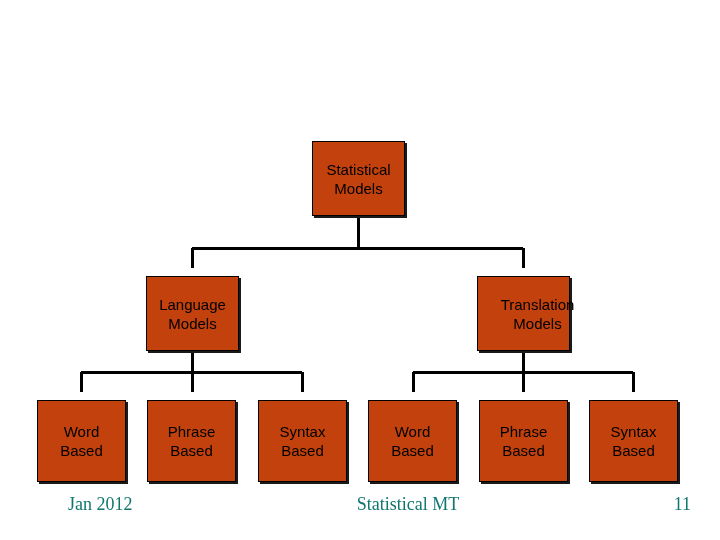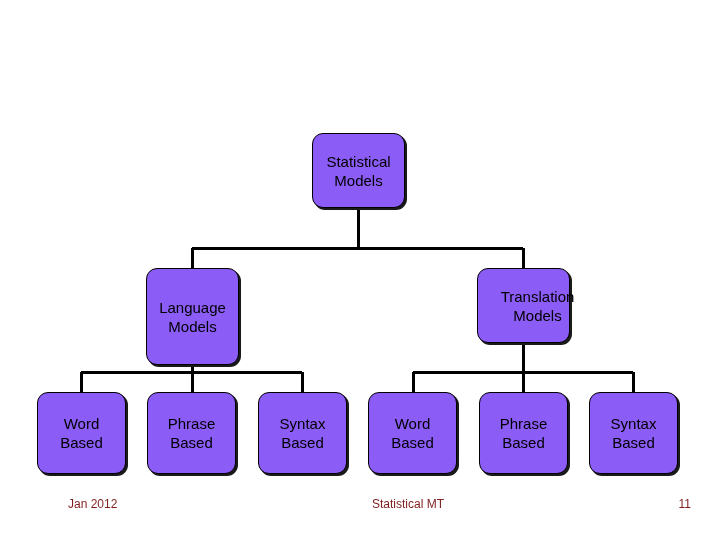--- a/index.html
+++ b/index.html
@@ -48,69 +48,71 @@
     width: 720px;
     height: 540px;
     pointer-events: none;
   }
 
   
   .node {
     position: absolute;
     box-sizing: border-box;
     border: 1.5px solid #000000;
-    border-radius: 11px;
-    background: #8b5cf6;
+    border-radius: 0;
+    background: #c2410c;
     box-shadow: 2px 2px 0 0 #1a1a1a;
     display: flex;
     align-items: center;
     justify-content: center;
     z-index: 2;
+    margin-top: 8px;
   }
   .node-label {
     text-align: center;
     font-size: 15px;
     line-height: 19px;
     color: #000000;
     white-space: pre-line;
     padding: 0 1px;
   }
   .node.wide-label .node-label {
     white-space: pre-line;
     width: 108px;
     margin-left: -8px;
     margin-right: -8px;
   }
 
   
   #node-root        { left: 312px; top: 133px; width: 93px;  height: 75px; }
-  #node-lm          { left: 146px; top: 268px; width: 93px;  height: 97px; }
+  #node-lm          { left: 146px; top: 268px; width: 93px;  height: 75px; }
   #node-tm          { left: 477px; top: 268px; width: 93px;  height: 75px; padding-left: 28px; }
 
   #node-lm-word     { left: 37px;  top: 392px; width: 89px; height: 82px; }
   #node-lm-phrase   { left: 147px; top: 392px; width: 89px; height: 82px; }
   #node-lm-syntax   { left: 258px; top: 392px; width: 89px; height: 82px; }
   #node-tm-word     { left: 368px; top: 392px; width: 89px; height: 82px; }
   #node-tm-phrase   { left: 479px; top: 392px; width: 89px; height: 82px; }
   #node-tm-syntax   { left: 589px; top: 392px; width: 89px; height: 82px; }
 
   
   #footer {
     position: absolute;
     left: 0;
     top: 495px;
     width: 720px;
     height: 24px;
   }
   .footer-text {
     position: absolute;
-    font-size: 12px;
+    font-size: 18px;
     line-height: 18px;
-    color: #7f1d1d;
+    color: #0f766e;
     white-space: nowrap;
+    font-family: Liberation Serif, serif;
   }
   #footer-left   { left: 68px;  top: 0; }
   #footer-center { left: 0; top: 0; width: 720px; text-align: center; padding-left: 48px; }
   #footer-right  { left: 0; top: 0; width: 720px; text-align: right; padding-right: 29px; box-sizing: border-box; padding-left: 28px; }
 </style>
 </head>
 <body>
 
 <div id="slide">
 

